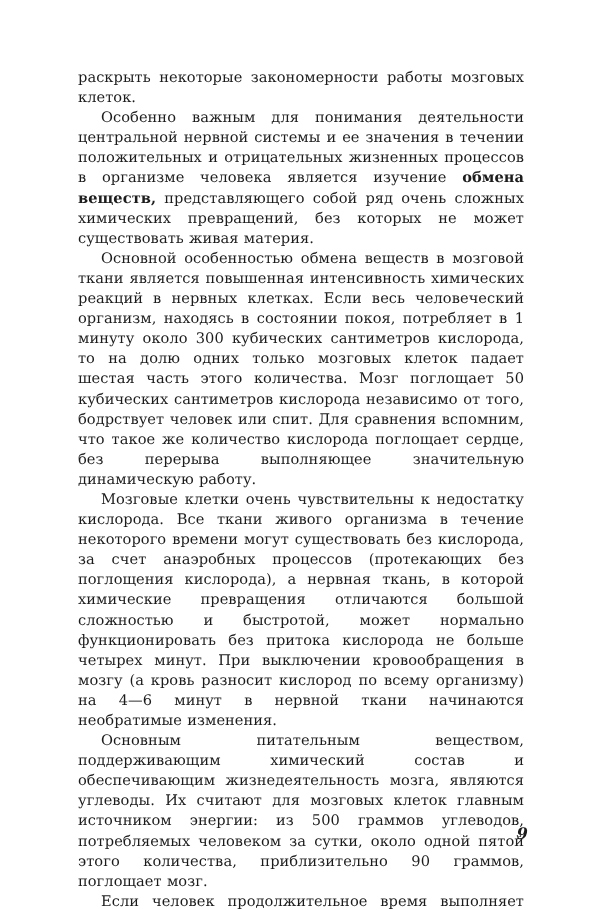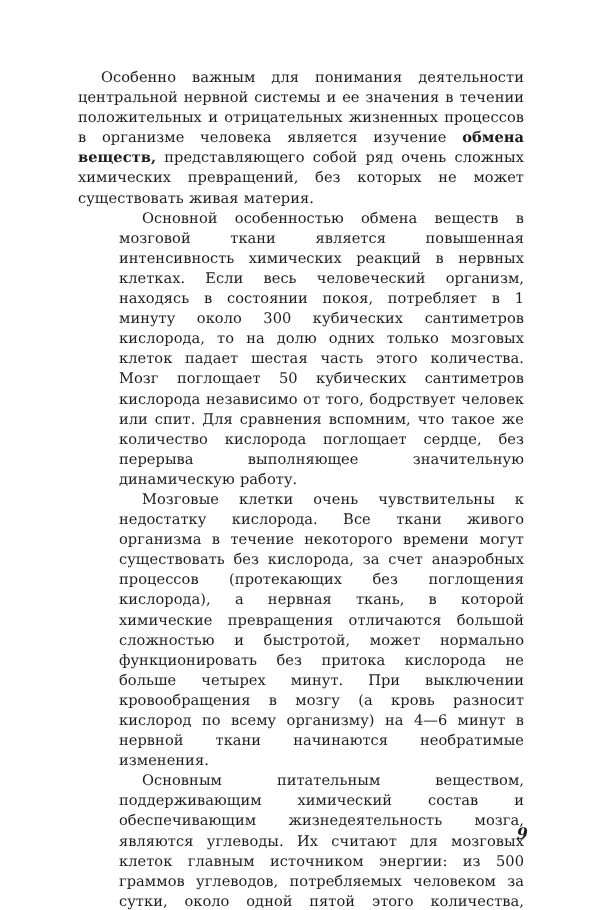--- a/index.html
+++ b/index.html
@@ -37,21 +37,20 @@
     line-height: 20.1px;
     color: #1c1c1c;
     letter-spacing: 0.05px;
     word-spacing: 0.6px;
     hyphens: manual;
     -webkit-hyphens: manual;
   }
 
   p.para + p.para {
     margin-top: 0;
-    margin-left: 41px;
   }
 
   p.indent {
     text-indent: 23px;
   }
 
   
   p.para.stretch-last {
     text-align-last: justify;
   }
@@ -79,20 +78,21 @@
     text-rendering: geometricPrecision;
   }
 </style>
 </head>
 <body>
 
 <div class="page">
 
   <div class="text-block">
 
+    <p class="para">раскрыть некоторые закономерности работы мозговых клеток.</p>
 
     <p class="para indent"><span>Особенно важным для понимания деятельности центральной нервной системы и ее значения в течении положительных и отрицательных жизненных процессов в организме человека является изучение </span><b class="bold-term">обмена веществ,</b><span> представляющего собой ряд очень сложных химических превращений, без которых не может существовать живая материя.</span></p>
 
     <p class="para indent">Основной особенностью обмена веществ в мозговой ткани является повышенная интенсивность химических реакций в нервных клетках. Если весь человеческий организм, находясь в состоянии покоя, потребляет в 1 минуту около 300 кубических сантиметров кислорода, то на долю одних только мозговых клеток падает шестая часть этого количества. Мозг поглощает 50 кубических сантиметров кислорода независимо от того, бодрствует человек или спит. Для сравнения вспомним, что такое же количество кислорода поглощает сердце, без перерыва выполняющее значительную динамическую работу.</p>
 
     <p class="para indent">Мозговые клетки очень чувствительны к недостатку кислорода. Все ткани живого организма в течение некоторого времени могут существовать без кислорода, за счет анаэробных процессов (протекающих без поглощения кислорода), а нервная ткань, в которой химические превращения отличаются большой сложностью и быстротой, может нормально функционировать без притока кислорода не больше четырех минут. При выключении кровообращения в мозгу (а кровь разносит кислород по всему организму) на 4—6 минут в нервной ткани начинаются необратимые изменения.</p>
 
     <p class="para indent">Основным питательным веществом, поддерживающим химический состав и обеспечивающим жизнедеятельность мозга, являются углеводы. Их считают для мозговых клеток главным источником энергии: из 500 граммов углеводов, потребляемых человеком за сутки, около одной пятой этого количества, приблизительно 90 граммов, поглощает мозг.</p>
 
     <p class="para indent stretch-last">Если человек продолжительное время выполняет тяжелую мышечную работу или длительное время остается без пищи, в его крови значительно уменьшается содержание глюкозы (углеводов), что приводит к сниже-</p>

